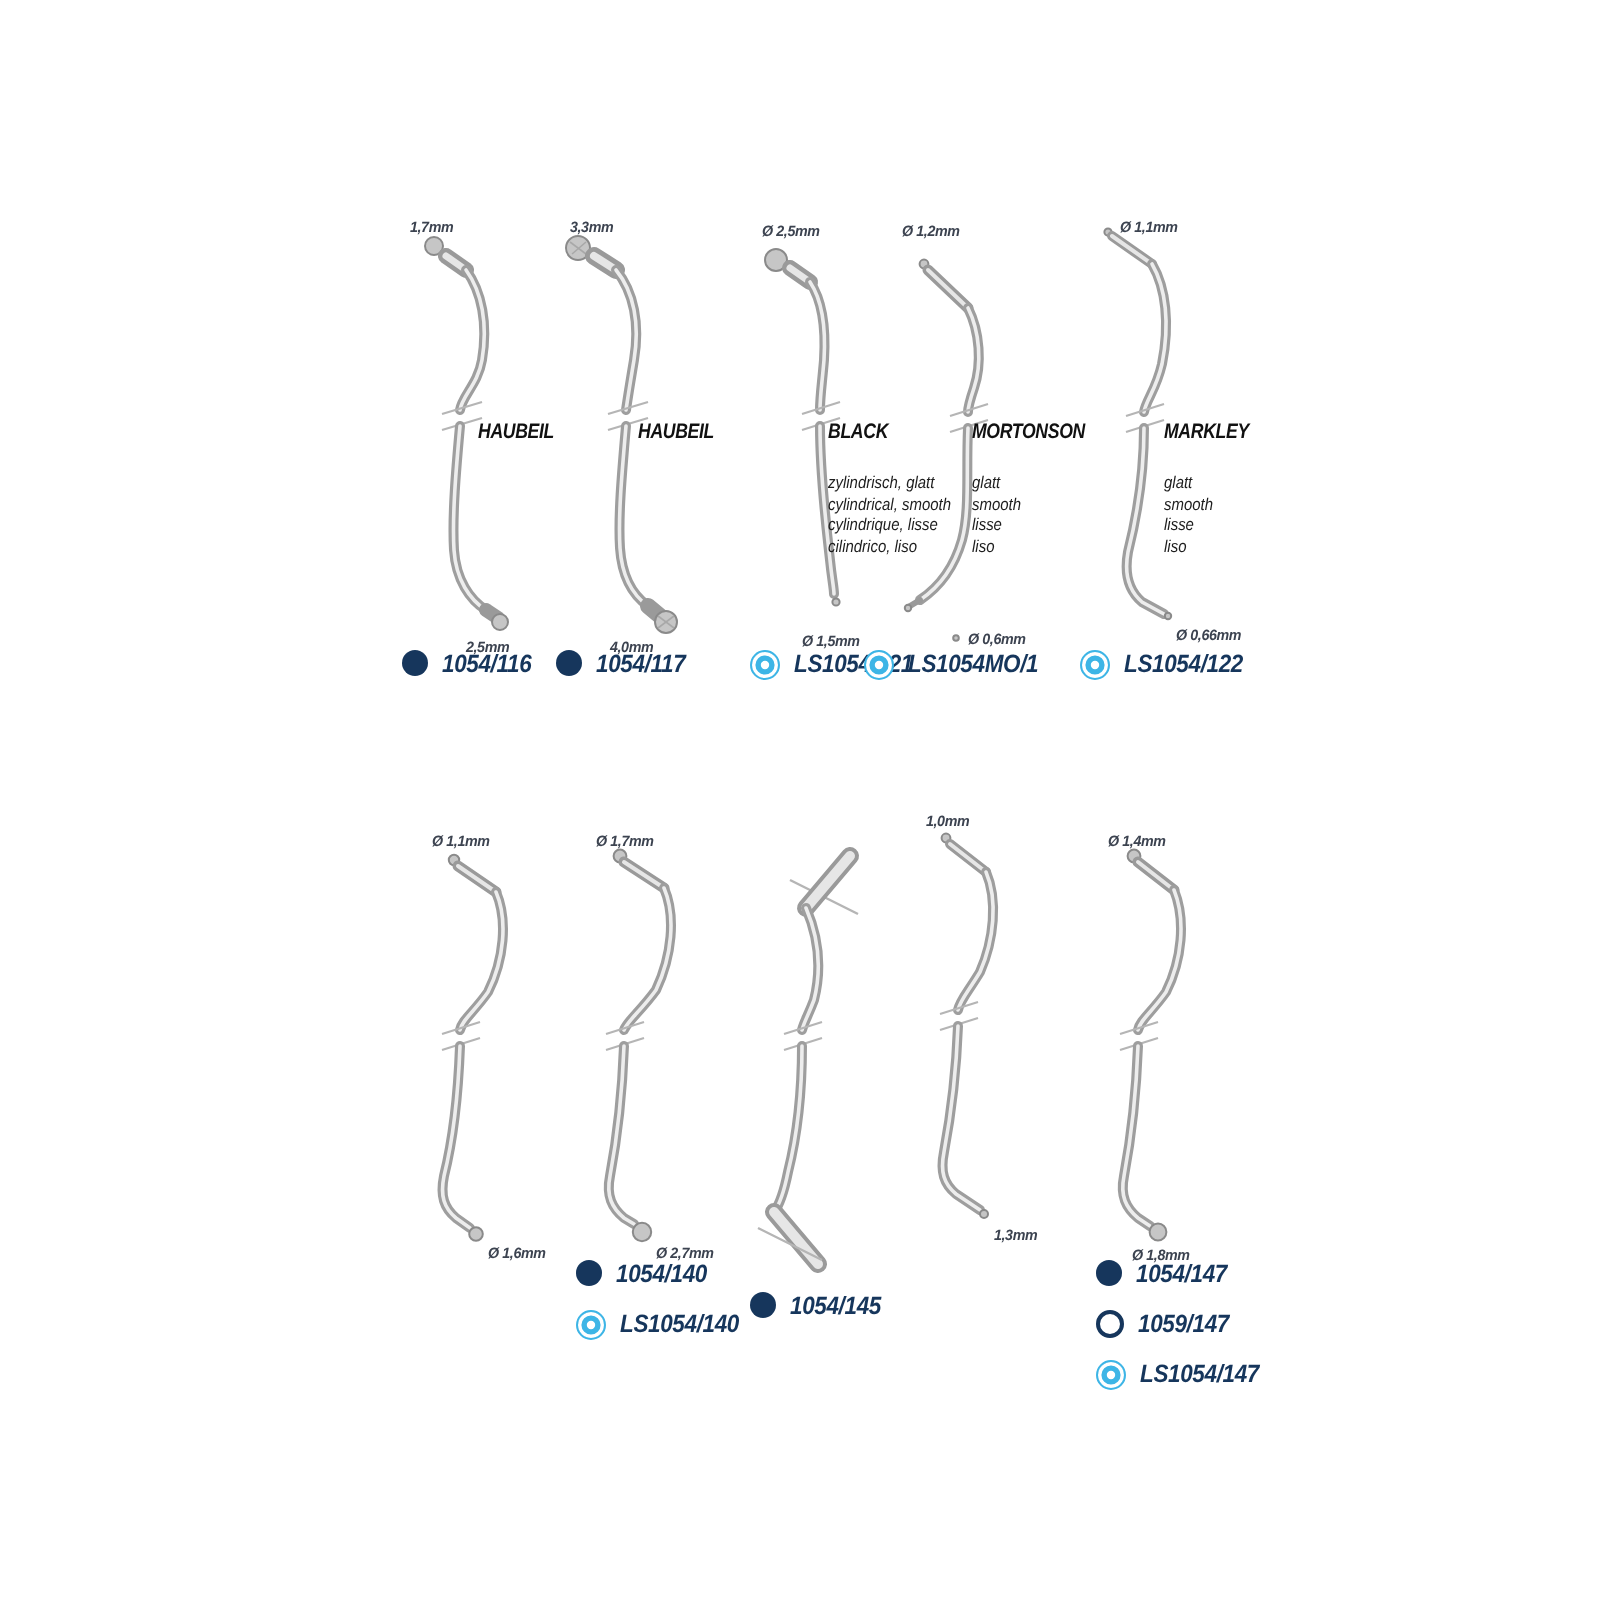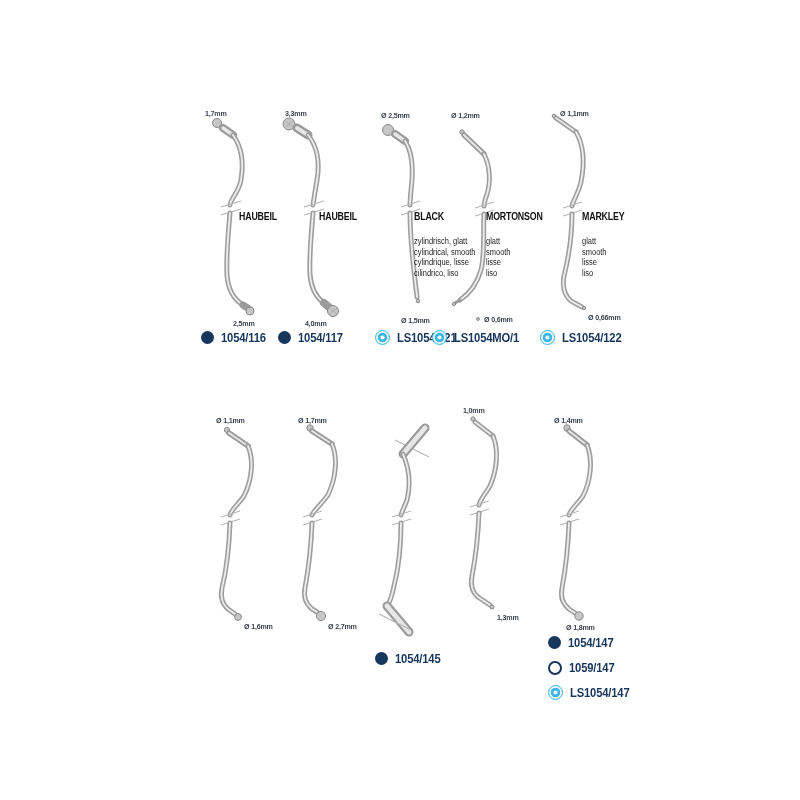--- a/index.html
+++ b/index.html
@@ -1,27 +1,27 @@
 <!DOCTYPE html>
 <html><head>
 <meta charset="utf-8">
 <style>
   html,body{margin:0;padding:0;background:#fff;}
   #page{position:relative;width:800px;height:800px;background:#ffffff;overflow:hidden;
         font-family:"Liberation Sans", sans-serif;}
-  .card{position:absolute;width:150px;}
+  .card{position:absolute;width:150px;font-style:italic;}
   .card svg{position:absolute;left:0;top:0;}
   .tip{position:absolute;font-size:7.5px;font-weight:bold;color:#3c4350;white-space:nowrap;
        transform:scaleX(.95);transform-origin:left top;letter-spacing:-.2px;}
   .iname{position:absolute;font-size:10.5px;font-weight:bold;color:#111;white-space:nowrap;
        transform:scaleX(.84);transform-origin:left top;letter-spacing:-.2px;}
   .desc{position:absolute;font-size:8.5px;color:#1d1d1d;line-height:10.6px;white-space:nowrap;
        transform:scaleX(.88);transform-origin:left top;}
   .codes{position:absolute;left:18px;display:flex;flex-direction:column;}
-  .code-row{display:flex;align-items:center;height:25px;}
+  .code-row{display:flex;height:25px;}
   .ic{width:13px;height:13px;border-radius:50%;flex:0 0 auto;box-sizing:border-box;}
   .ic.filled{background:#16365c;}
   .ic.open{border:2.2px solid #16365c;background:#fff;width:14px;height:14px;}
   .ic.ring{width:15px;height:15px;border:1.7px solid #3db5e6;background:#fff;
            box-shadow:inset 0 0 0 1.7px #fff, inset 0 0 0 4.4px #3db5e6;}
   .code-label{font-size:12.5px;font-weight:bold;color:#16365c;margin-left:7px;white-space:nowrap;
            transform:scaleX(.9);transform-origin:left center;display:inline-block;letter-spacing:-.2px;}
   
   .s1{fill:none;stroke:#9e9e9e;stroke-width:5;stroke-linecap:round;}
   .s2{fill:none;stroke:#ededed;stroke-width:1.8;stroke-linecap:round;}
@@ -207,20 +207,30 @@
       <path class="s1" d="M62,34 C68,48 66,68 58,85 C50,96 44,100 42,105"></path>
       <path class="s2" d="M62,34 C68,48 66,68 58,85 C50,96 44,100 42,105"></path>
       <line class="brk" x1="33" y1="107" x2="52" y2="101"></line>
         <line class="brk" x1="33" y1="115" x2="52" y2="109"></line>
       <path class="s1" d="M42,113 C41,140 38,162 35,178 C33,188 36,194 42,199 L47,202"></path>
       <path class="s2" d="M42,113 C41,140 38,162 35,178 C33,188 36,194 42,199 L47,202"></path>
       <circle class="ball" cx="51" cy="206" r="4.6"></circle>
     </svg>
     <div class="tip" style="left:28px;top:6px">Ø 1,7mm</div>
     <div class="tip" style="left:58px;top:212px">Ø 2,7mm</div>
+    <div class="codes" style="top:220px">
+      <div class="code-row">
+        <span class="ic filled"></span>
+        <span class="code-label">1054/140</span>
+      </div>
+      <div class="code-row">
+        <span class="ic ring"></span>
+        <span class="code-label">LS1054/140</span>
+      </div>
+    </div>
   </div>
 
   <div class="card" style="left:357px;top:410px;height:300px">
     <svg width="150" height="300" viewBox="0 0 150 300">
       <line class="thin" x1="38" y1="30" x2="72" y2="47"></line>
       <path class="h1" style="stroke-width:9" d="M46,44 L68,18"></path>
         <path class="h2" style="stroke-width:5" d="M46,44 L68,18"></path>
       <path class="s1" d="M46,44 C52,58 54,74 50,90 C47,98 45,101 44,105"></path>
       <path class="s2" d="M46,44 C52,58 54,74 50,90 C47,98 45,101 44,105"></path>
       <line class="brk" x1="35" y1="107" x2="54" y2="101"></line>

